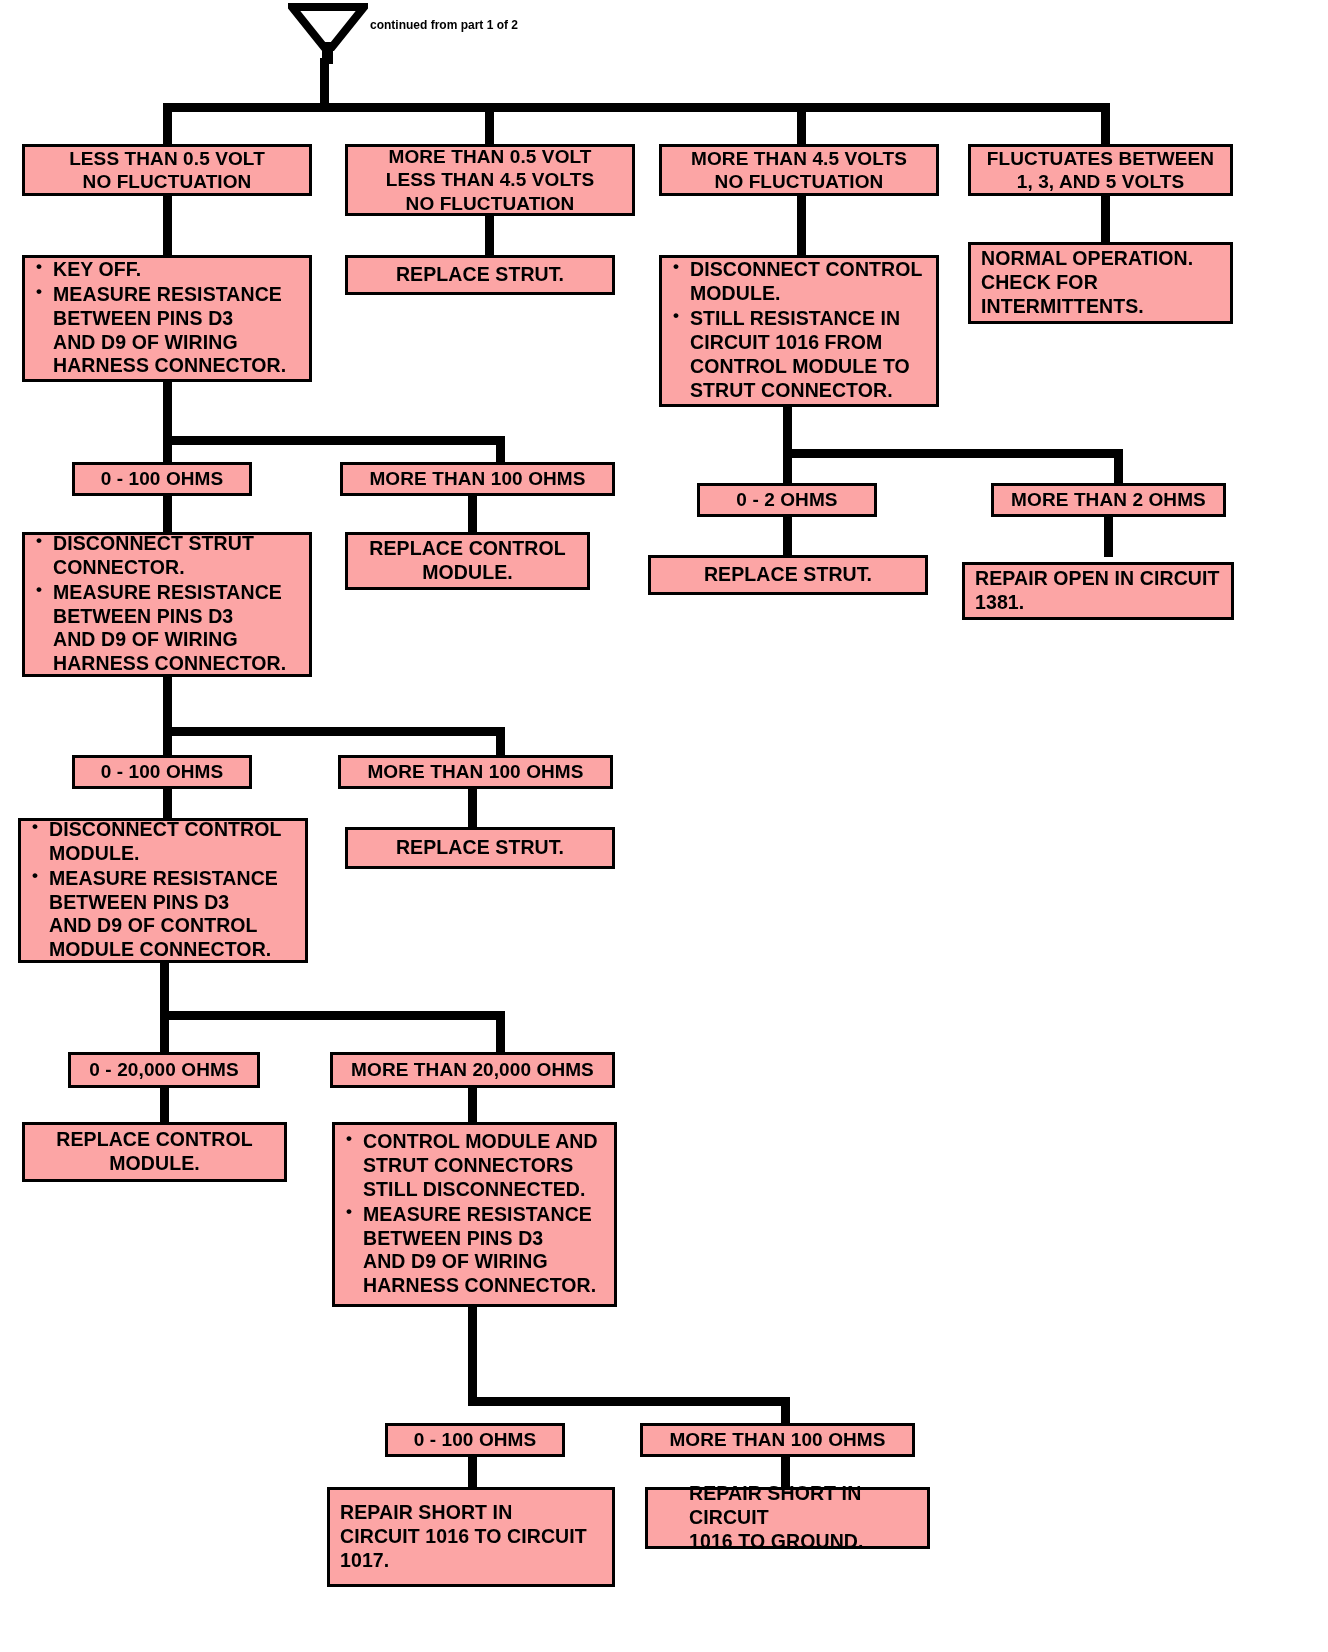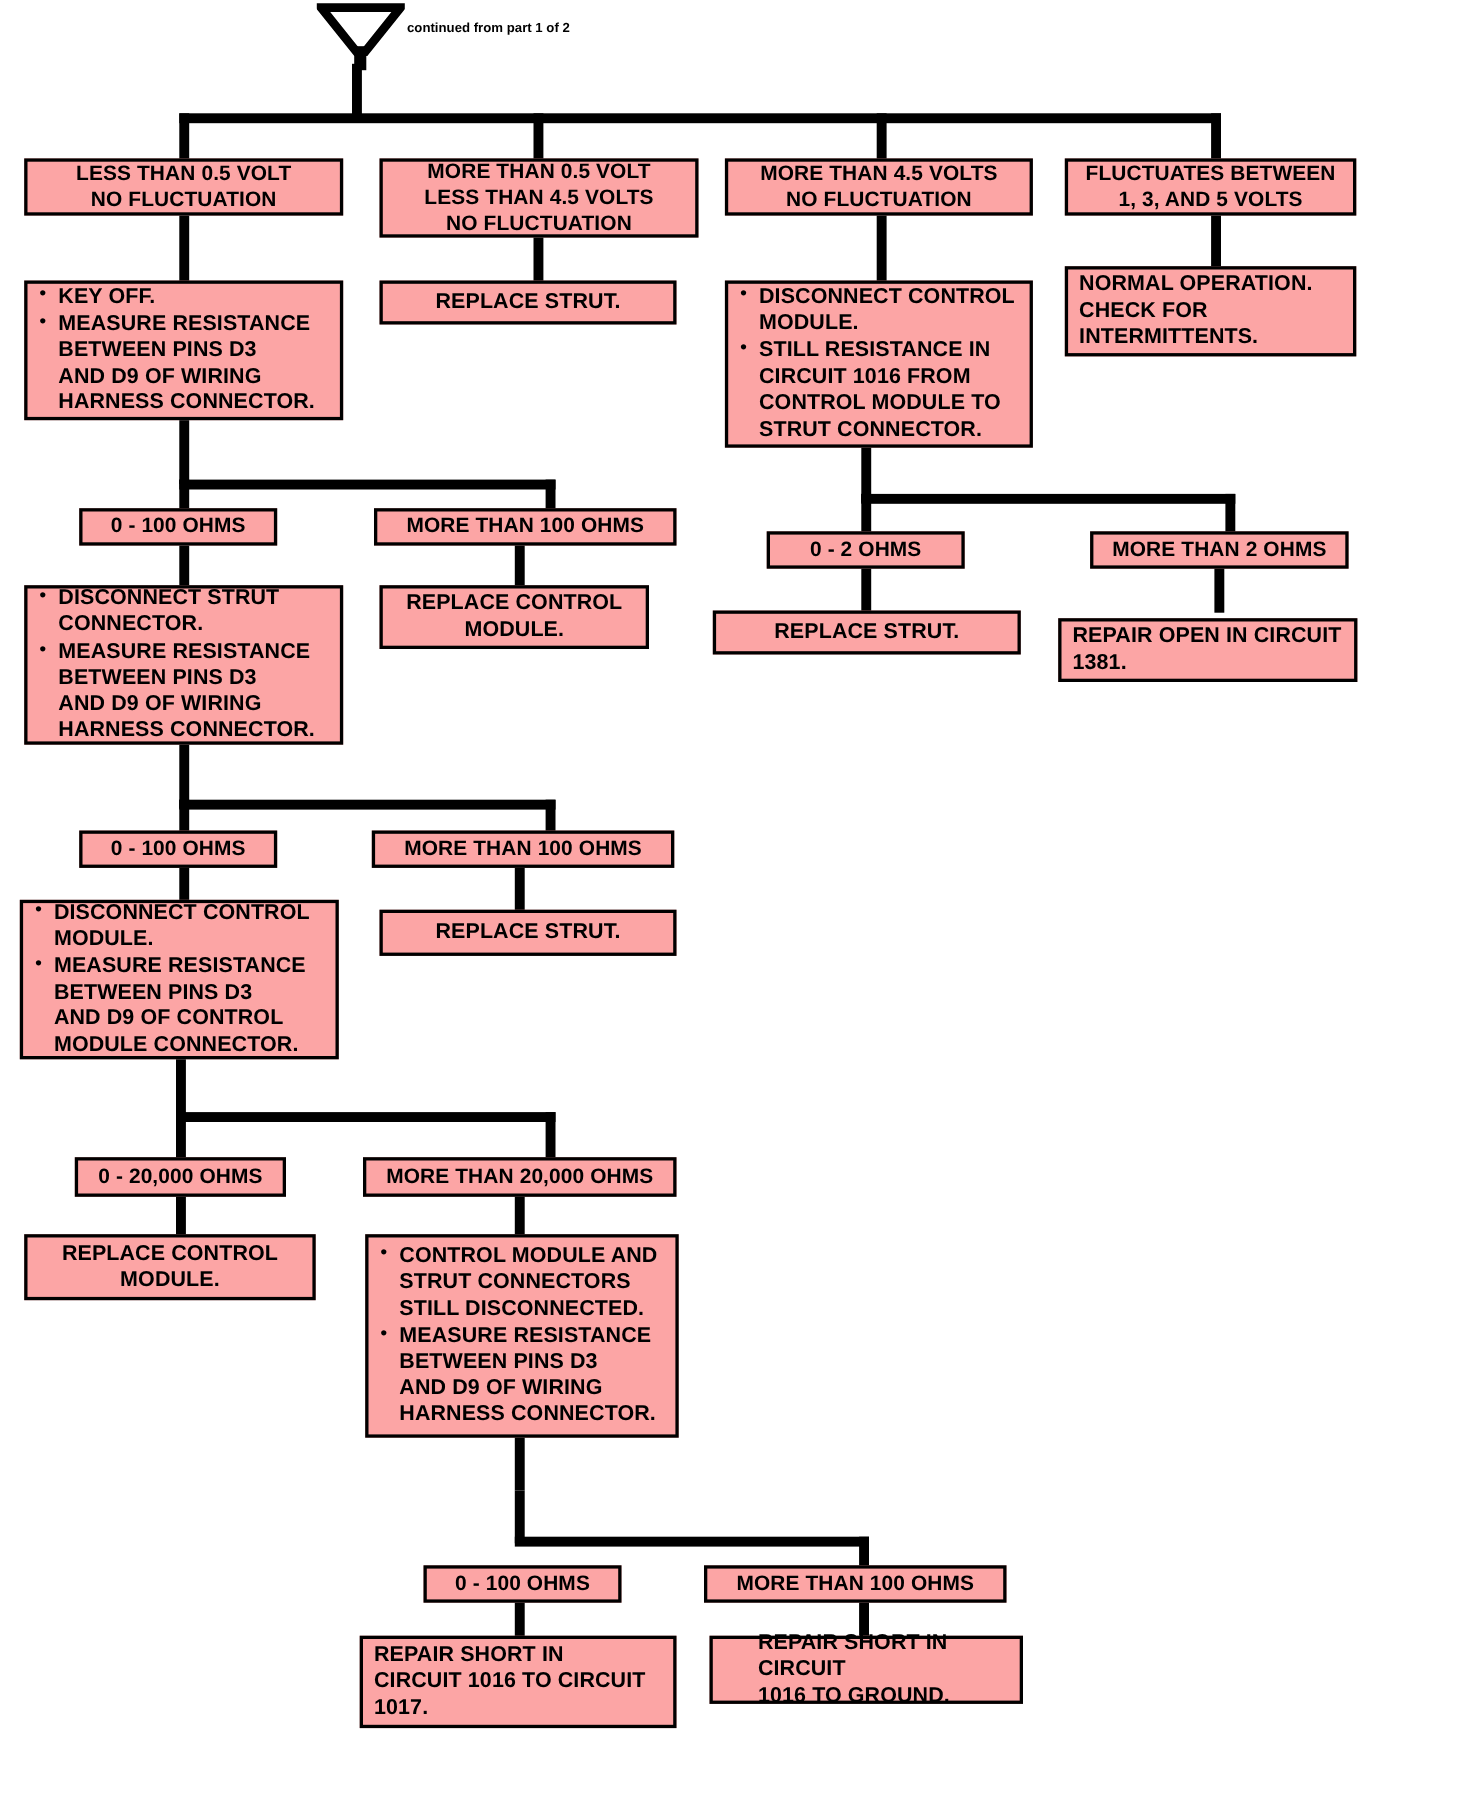--- a/index.html
+++ b/index.html
@@ -279,21 +279,21 @@
   <div class="box center label-box" style="left:385px;top:1423px;width:180px;height:34px;">
     <span class="plain-line">0 - 100 OHMS</span>
   </div>
   <div class="box center label-box" style="left:640px;top:1423px;width:275px;height:34px;">
     <span class="plain-line">MORE THAN 100 OHMS</span>
   </div>
 
   <div class="ln" style="left:468px;top:1457px;width:9px;height:32px;"></div>
   <div class="ln" style="left:781px;top:1457px;width:9px;height:32px;"></div>
 
-  <div class="box left text-box" style="left:327px;top:1487px;width:288px;height:84px;">
+  <div class="box left text-box" style="left:327px;top:1487px;width:288px;height:100px;">
     <span class="plain-line">REPAIR SHORT IN</span>
     <span class="plain-line">CIRCUIT 1016 TO CIRCUIT</span>
     <span class="plain-line">1017.</span>
   </div>
 
   <div class="box left text-box" style="left:645px;top:1487px;width:285px;height:62px;padding-left:41px;">
     <span class="plain-line">REPAIR SHORT IN CIRCUIT</span>
     <span class="plain-line">1016 TO GROUND.</span>
   </div>
 

